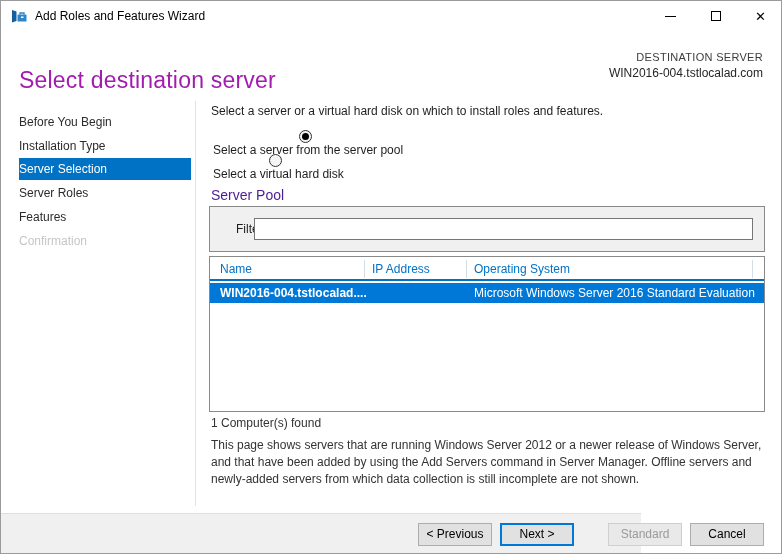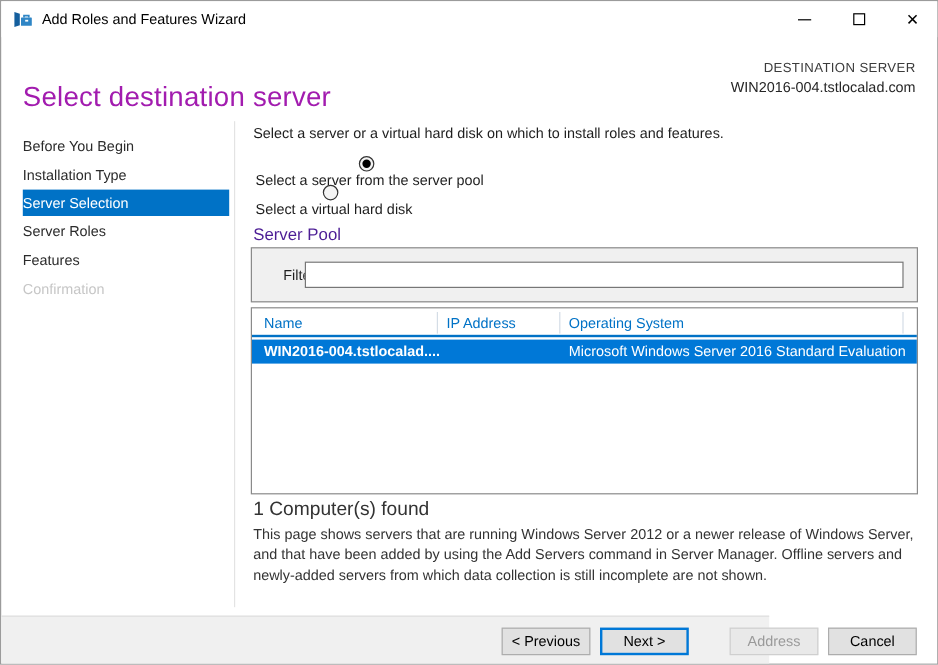--- a/index.html
+++ b/index.html
@@ -45,21 +45,21 @@
   .table-header { position:absolute; left:0; top:0; width:100%; height:24px; border-bottom:2px solid #0072c6; }
   .th { position:absolute; top:5px; font-size:12px; color:#0072c6; cursor:default; }
   .th-name { left:10px; }
   .th-ip { left:162px; }
   .th-os { left:264px; }
   .col-sep { position:absolute; top:3px; width:1px; height:18px; background:#d4dde6; }
   .sep-1 { left:154px; } .sep-2 { left:256px; } .sep-3 { left:542px; }
   .table-row.selected { position:absolute; left:0; top:26px; width:554px; height:20px; background:#0078d7; cursor:default; }
   .td { position:absolute; top:3px; font-size:12px; color:#ffffff; white-space:nowrap; }
   .td-name { left:10px;font-weight:bold; } .td-ip { left:162px;margin-top:41px; } .td-os { left:264px; }
-  .count-text { position:absolute; left:210px; top:415px; font-size:16px; color:#333333; }
+  .count-text { position:absolute; left:210px; top:415px; font-size:12px; color:#333333; }
   .description { position:absolute; left:210px; top:436px; width:562px; font-size:12px; line-height:17px; color:#333333; }
   
   .footer { position:absolute; left:0; top:512px; width:640px; height:42px; background:#f0f0f0; border-top:1px solid #dfdfdf; }
   .btn { position:absolute; top:9px; width:74px; height:23px; background:#e1e1e1; border:1px solid #adadad; font-size:12px; color:#000000; text-align:center; line-height:21px; cursor:default; font-family:"Liberation Sans","DejaVu Sans",sans-serif; }
   .btn-previous { left:417px; }
   .btn-next { left:499px; border:2px solid #0078d7; line-height:19px; }
   .btn-install { left:607px; background:#e9e9e9; border:1px solid #cfcfcf; color:#9a9a9a; }
   .btn-cancel { left:689px; }
 </style>
 </head>
@@ -143,17 +143,17 @@
       <span class="td td-os">Microsoft Windows Server 2016 Standard Evaluation</span>
     </div>
   </div>
 
   <div class="count-text">1 Computer(s) found</div>
   <div class="description">This page shows servers that are running Windows Server 2012 or a newer release of Windows Server, and that have been added by using the Add Servers command in Server Manager. Offline servers and newly-added servers from which data collection is still incomplete are not shown.</div>
 
   <div class="footer">
     <button class="btn btn-previous">&lt; Previous</button>
     <button class="btn btn-next">Next &gt;</button>
-    <button class="btn btn-install">Address</button>
+    <button class="btn btn-install">Standard</button>
     <button class="btn btn-cancel">Cancel</button>
   </div>
 
 </div>
 
 </body></html>

